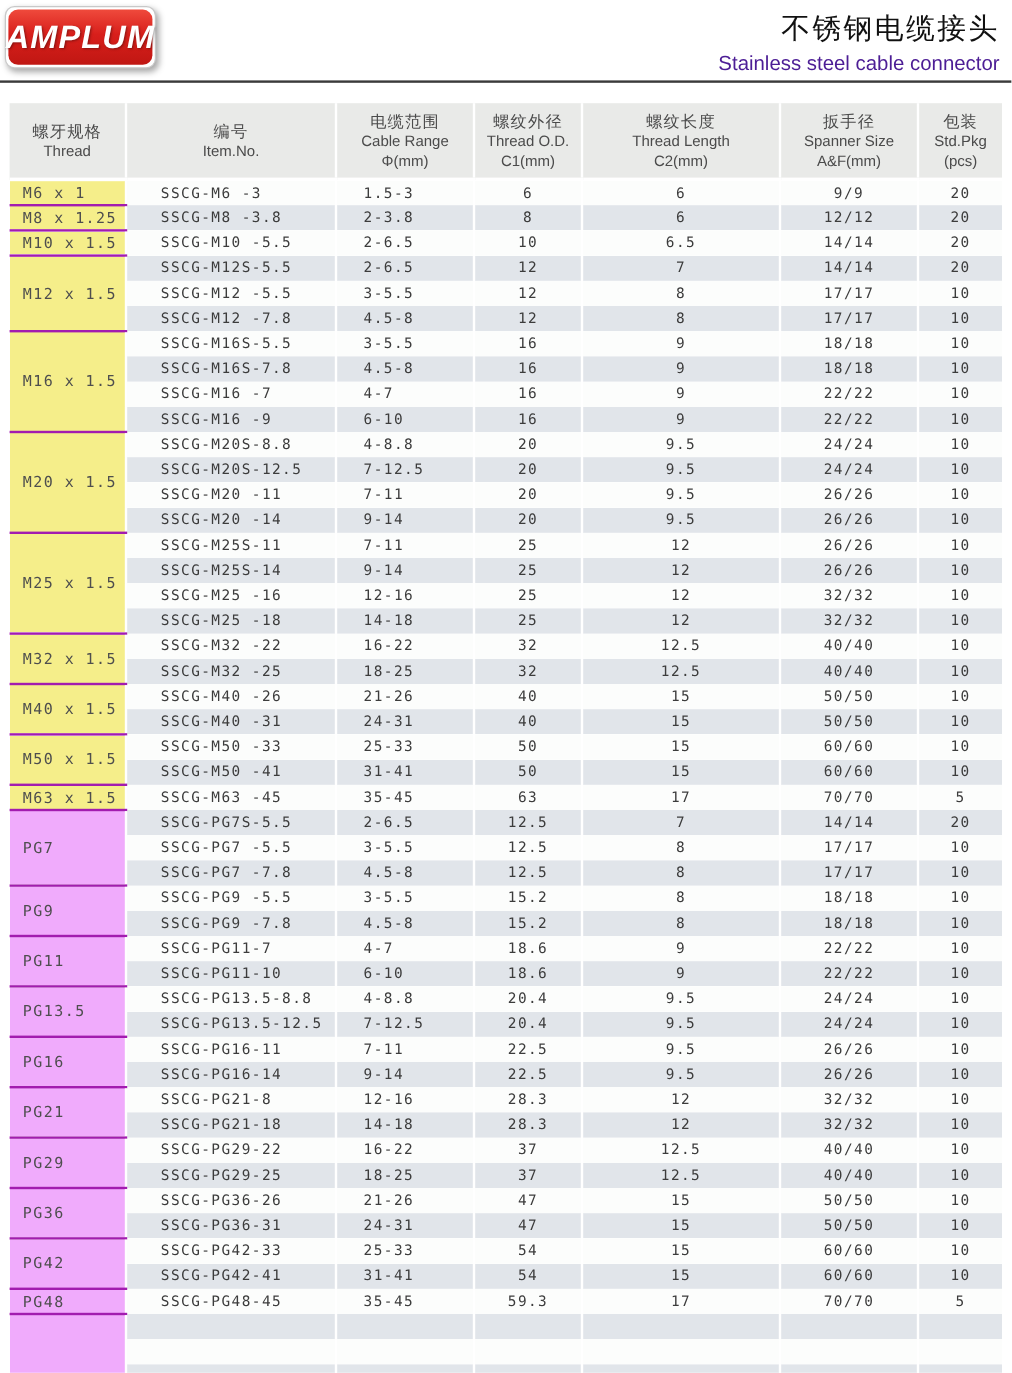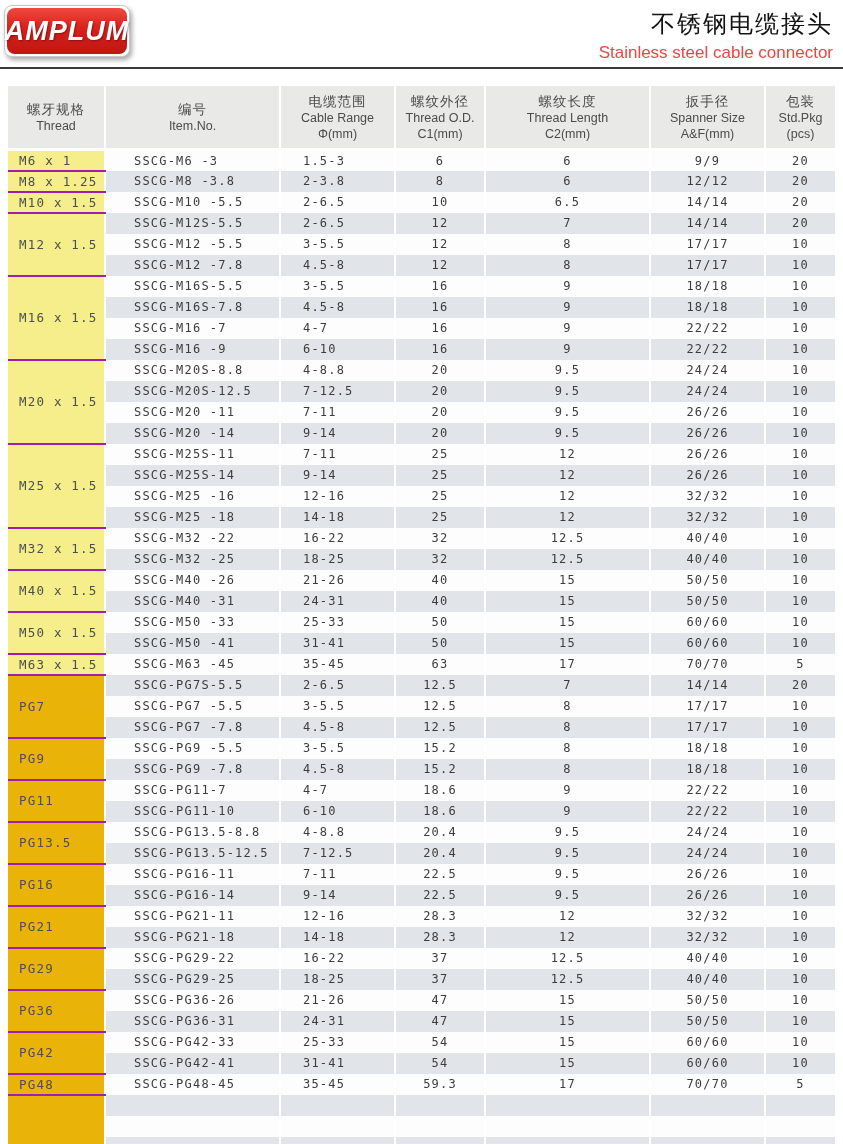--- a/index.html
+++ b/index.html
@@ -12,21 +12,21 @@
          padding: 5px 10px 0 4px; height: 64px; }
   .logo-card { background: #fff; border: 1px solid #c8c8c8; border-radius: 8px;
                padding: 2px; box-shadow: 2px 3px 5px rgba(0,0,0,0.35); }
   .logo { width: 120px; height: 46px; border-radius: 8px;
           background: linear-gradient(180deg, #ef4a3c 0%, #d81f1b 45%, #c01713 100%);
           color: #fff; font-style: italic; font-weight: bold; font-size: 27px;
           letter-spacing: 1px; display: flex; align-items: center; justify-content: center;
           text-shadow: 1px 1px 2px rgba(0,0,0,0.35); }
   .titles { text-align: right; padding-top: 3px; }
   .title-zh { font-size: 24px; font-weight: normal; color: #111; letter-spacing: 2px; }
-  .title-en { font-size: 17px; color: #ef4444; margin-top: 3px; }
+  .title-en { font-size: 17px; color: #4c1d95; margin-top: 3px; }
   .divider { height: 2px; background: #3a3a3a; margin-top: 3px; }
 
   
   table { border-collapse: collapse; table-layout: fixed;
           margin: 17px 8px 0 8px; width: 827px; }
   col.c1 { width: 97px; }  col.c2 { width: 175px; } col.c3 { width: 115px; }
   col.c4 { width: 90px; }  col.c5 { width: 165px; } col.c6 { width: 115px; }
   col.c7 { width: 70px; }
   th { background: #e9eae8; font-weight: normal; color: #4b4b4b;
        vertical-align: middle; padding: 7px 0 6px 0;
@@ -37,21 +37,21 @@
   .th-sub { font-size: 12.5px; line-height: 16px; }
   td { height: 21px; font-family: "DejaVu Sans Mono", monospace;
        font-size: 12px; letter-spacing: 1.2px; color: #3c3c3c;
        border-right: 2px solid #fff; white-space: nowrap; overflow: hidden; }
   td:last-child { border-right: none; }
   tr.odd  td.data { background: #fcfdfc; }
   tr.even td.data { background: #e1e5ea; }
   td.group { border-bottom: 2px solid #a21caf; padding-left: 11px;
              font-size: 12.5px; color: #4e4e4e; margin-left: 36px; }
   td.group.metric { background: #f5ee8a; }
-  td.group.pg     { background: #eab308; }
+  td.group.pg     { background: #f0abfc; }
   td.c2 { padding-left: 28px; }
   td.c3 { padding-left: 22px; }
   td.c4, td.c5, td.c6, td.c7 { text-align: center; }
 </style>
 </head>
 <body>
 
 <div class="page">
 
   <div class="top">
@@ -413,21 +413,21 @@
         <tr class="even">
           <td class="data c2">SSCG-PG16-14</td>
           <td class="data c3">9-14</td>
           <td class="data c4">22.5</td>
           <td class="data c5">9.5</td>
           <td class="data c6">26/26</td>
           <td class="data c7">10</td>
         </tr>
         <tr class="odd">
           <td rowspan="2" class="group pg">PG21</td>
-          <td class="data c2">SSCG-PG21-11</td>
+          <td class="data c2">SSCG-PG21-8</td>
           <td class="data c3">12-16</td>
           <td class="data c4">28.3</td>
           <td class="data c5">12</td>
           <td class="data c6">32/32</td>
           <td class="data c7">10</td>
         </tr>
         <tr class="even">
           <td class="data c2">SSCG-PG21-18</td>
           <td class="data c3">14-18</td>
           <td class="data c4">28.3</td>

